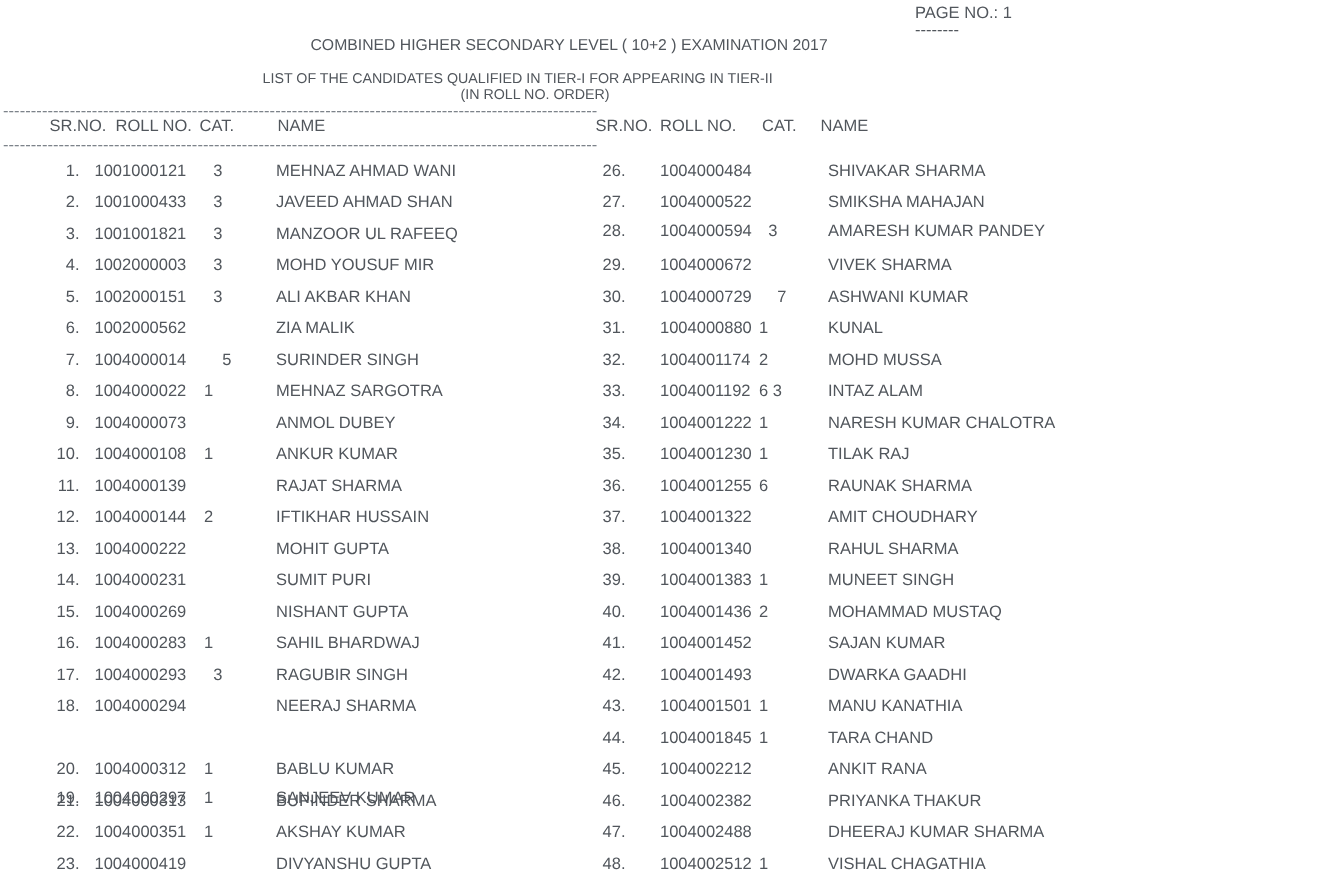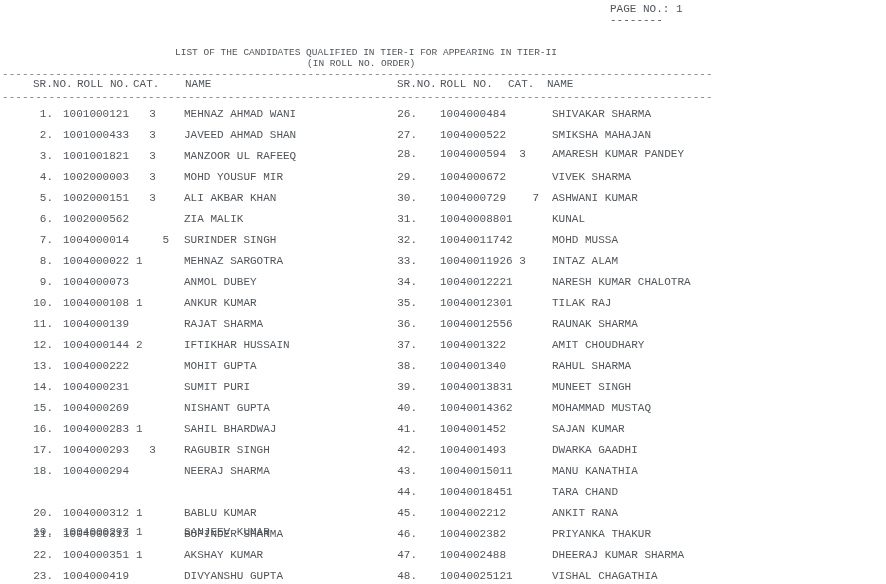--- a/index.html
+++ b/index.html
@@ -3,21 +3,21 @@
 <meta charset="utf-8">
 <style>
   html, body { margin: 0; padding: 0; }
   body {
     width: 886px; height: 584px; overflow: hidden;
     background: #ffffff;
   }
   .sheet {
     position: relative; width: 886px; height: 584px;
     background: #ffffff;
-    font-family: Liberation Mono, monospace;
+    font-family: Liberation Sans, sans-serif;
     color: #51565c;
     font-size: 11px; line-height: 13px;
   }
   .abs { position: absolute; white-space: pre; }
 
   .pageno      { left: 610px; top: 3px; }
   .pageno-line { left: 610px; top: 14px; }
 
   .title    { left: 207px; top: 24px; font-size: 10.5px; }
   .subtitle { left: 175px; top: 46px; font-size: 9.5px; }
@@ -50,20 +50,21 @@
   .row.R .name { left: 552px; }
 </style>
 </head>
 <body>
 
 <div class="sheet">
 
   <div class="abs pageno">PAGE NO.: 1</div>
   <div class="abs pageno-line">--------</div>
 
+  <div class="abs title">COMBINED HIGHER SECONDARY LEVEL ( 10+2 ) EXAMINATION 2017</div>
   <div class="abs subtitle">LIST OF THE CANDIDATES QUALIFIED IN TIER-I FOR APPEARING IN TIER-II</div>
   <div class="abs ordernote">(IN ROLL NO. ORDER)</div>
 
   <div class="abs sep sep-top">-----------------------------------------------------------------------------------------------------------</div>
 
   <div>
     <span class="abs hdr hdr-sr-l">SR.NO.</span>
     <span class="abs hdr hdr-roll-l">ROLL NO.</span>
     <span class="abs hdr hdr-cat-l">CAT.</span>
     <span class="abs hdr hdr-name-l">NAME</span>

